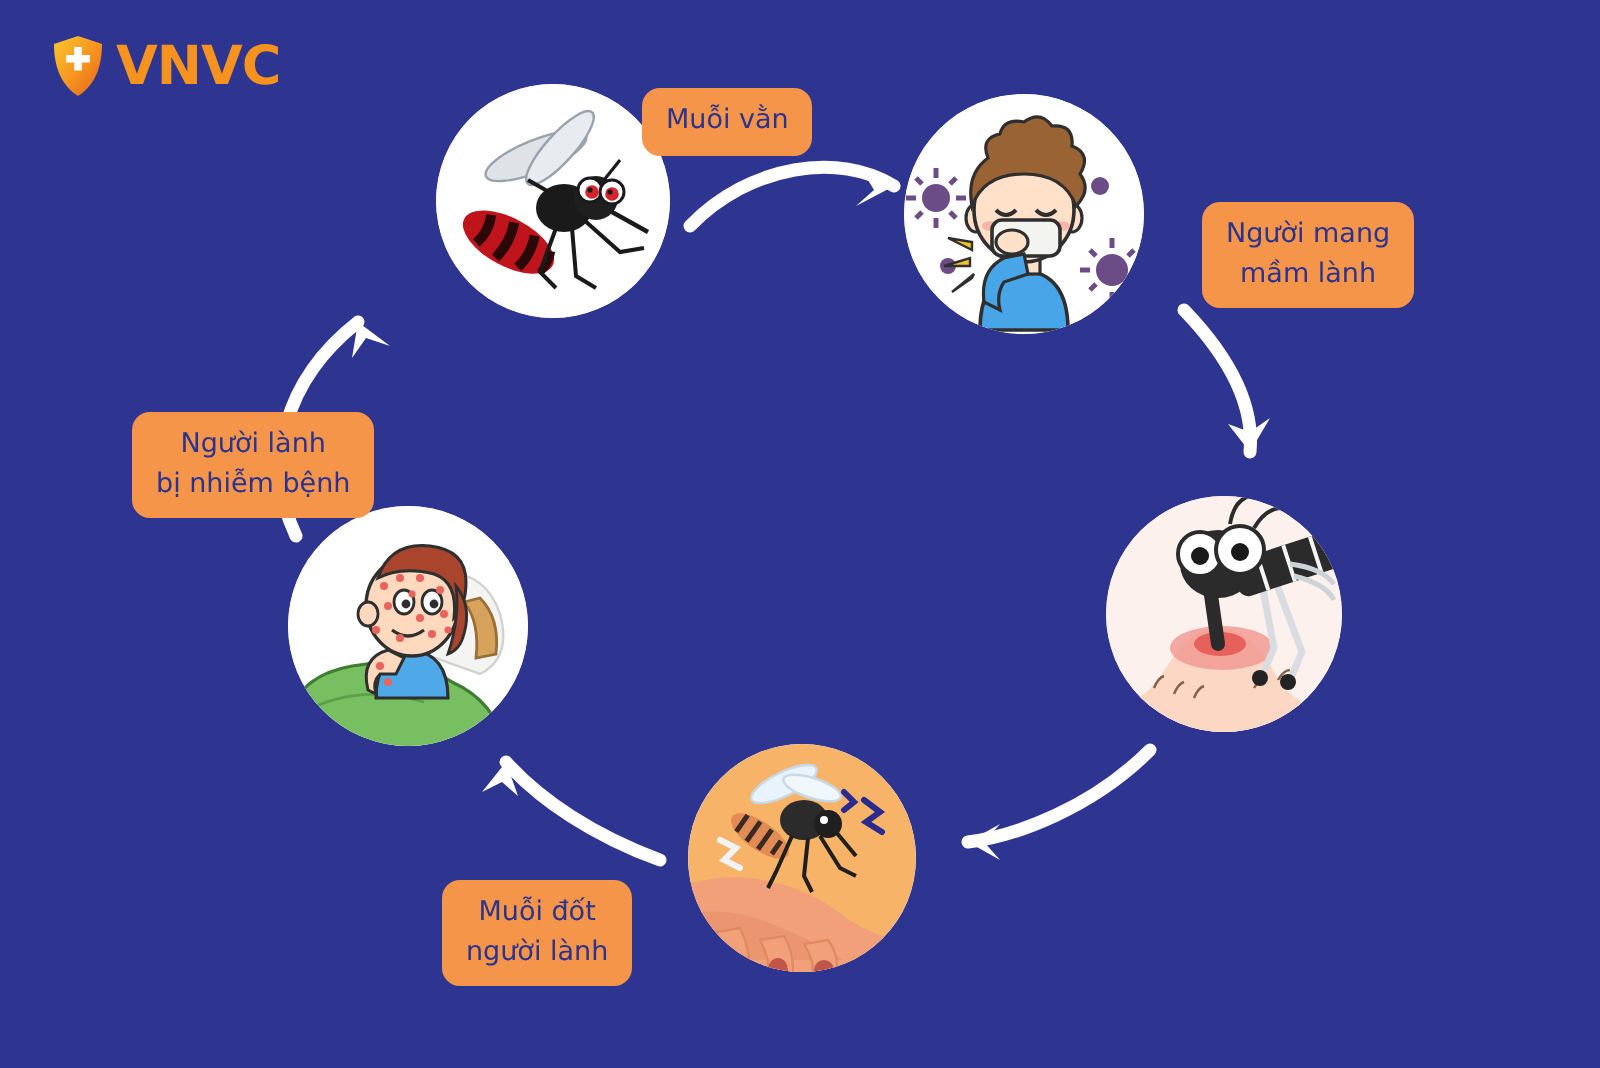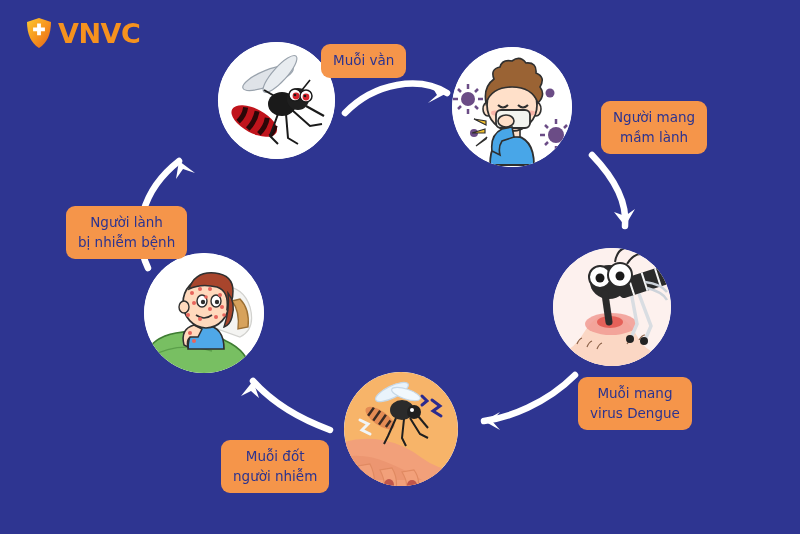--- a/index.html
+++ b/index.html
@@ -343,22 +343,20 @@
           <circle cx="46" cy="80" r="2"></circle>
       </g>
     </svg>
   </div>
 
   <div class="label" style="left:321px; top:44px;">Muỗi vằn</div>
 
   <div class="label" style="left:601px; top:101px;">Người mang
 mầm lành</div>
 
-  <div class="label" style="left:578px; top:377px;">Muỗi mang
-virus Dengue</div>
 
   <div class="label" style="left:221px; top:440px;">Muỗi đốt
-người nhiễm</div>
+người lành</div>
 
   <div class="label" style="left:66px; top:206px;">Người lành
 bị nhiễm bệnh</div>
 
 </div>
 
 </body></html>

